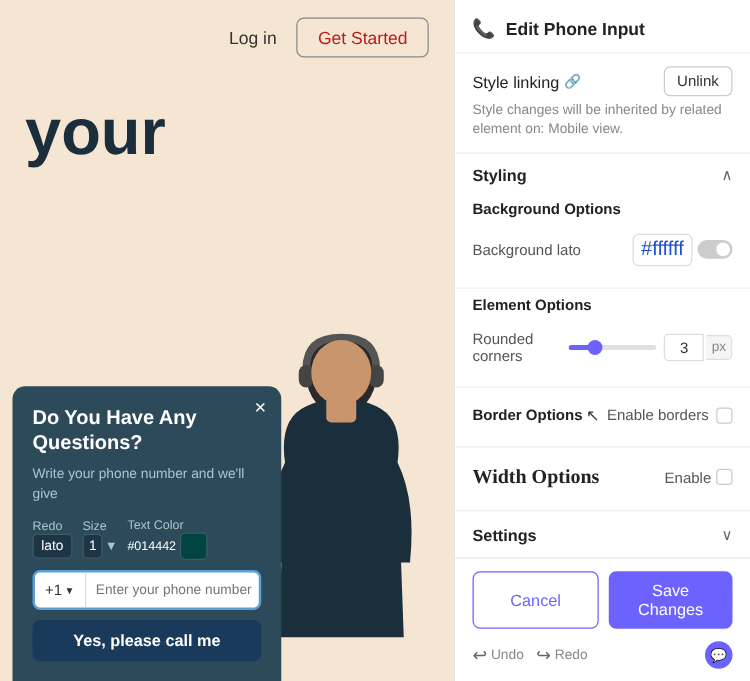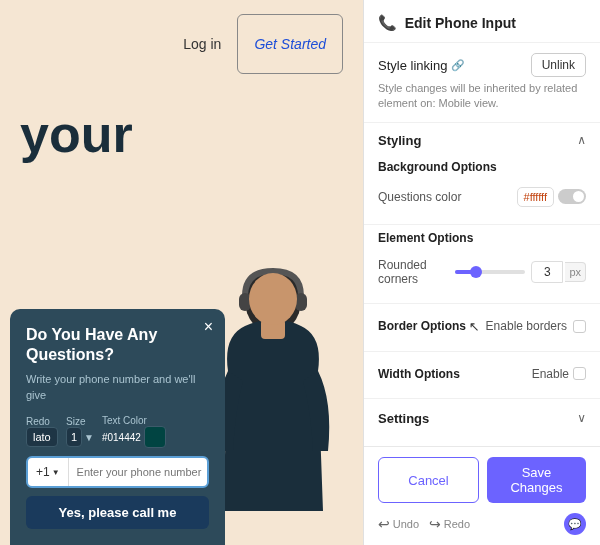--- a/index.html
+++ b/index.html
@@ -26,26 +26,25 @@
     .nav-login {
       font-size: 14px;
       color: #333;
       cursor: pointer;
       margin-left: 28px;
     }
 
     .nav-cta {
       border: 1.5px solid #888;
       border-radius: 6px;
-      padding: 21px 16px;
+      padding: 7px 16px;
       font-size: 14px;
       background: transparent;
       cursor: pointer;
-      color: #1d4ed8;
-      font-style: italic;
+      color: #b91c1c;
     }
 
     .hero-text {
       padding: 20px 0 0 20px;
     }
 
     .hero-your {
       font-size: 52px;
       font-weight: 700;
       color: #1a2e3b;
@@ -304,22 +303,22 @@
       align-items: center;
       gap: 4px;
       border: 1px solid #ddd;
       border-radius: 5px;
       overflow: hidden;
       padding: 3px 6px;
       background: white;
     }
 
     .color-value {
-      font-size: 11px;
-      color: #c2410c;
+      font-size: 16px;
+      color: #1d4ed8;
     }
 
     .toggle-switch {
       width: 28px;
       height: 15px;
       background: #ccc;
       border-radius: 8px;
       position: relative;
       cursor: pointer;
     }
@@ -615,21 +614,21 @@
     </div>
 
     <div class="section-header">
       <span class="section-title">Styling</span>
       <span class="chevron-icon">∧</span>
     </div>
 
     <div class="section-body">
       <div class="section-title" style="font-size:12px;font-weight:600;margin-bottom:8px;color:#222;">Background Options</div>
       <div class="option-row">
-        <span class="option-label">Questions color</span>
+        <span class="option-label">Background lato</span>
         <div style="display:flex;align-items:center;gap:4px;">
           <div class="color-input-group">
             <span class="color-value">#ffffff</span>
           </div>
           <div class="toggle-switch">
             <div class="toggle-knob"></div>
           </div>
         </div>
       </div>
     </div>
@@ -663,21 +662,21 @@
           <span style="font-size:12px;color:#555;">Enable borders</span>
           <div class="checkbox"></div>
         </div>
       </div>
     </div>
 
     <div class="divider"></div>
 
     <div class="section-body" style="padding-top:8px;">
       <div class="option-row">
-        <span class="section-title" style="font-size:12px;font-weight:600;">Width Options</span>
+        <span class="section-title" style="font-size:16px;font-weight:600;font-family:Liberation Serif, serif;">Width Options</span>
         <div style="display:flex;align-items:center;gap:4px;">
           <span style="font-size:12px;color:#555;">Enable</span>
           <div class="checkbox"></div>
         </div>
       </div>
     </div>
 
     <div class="divider"></div>
 
     <div class="section-header">

